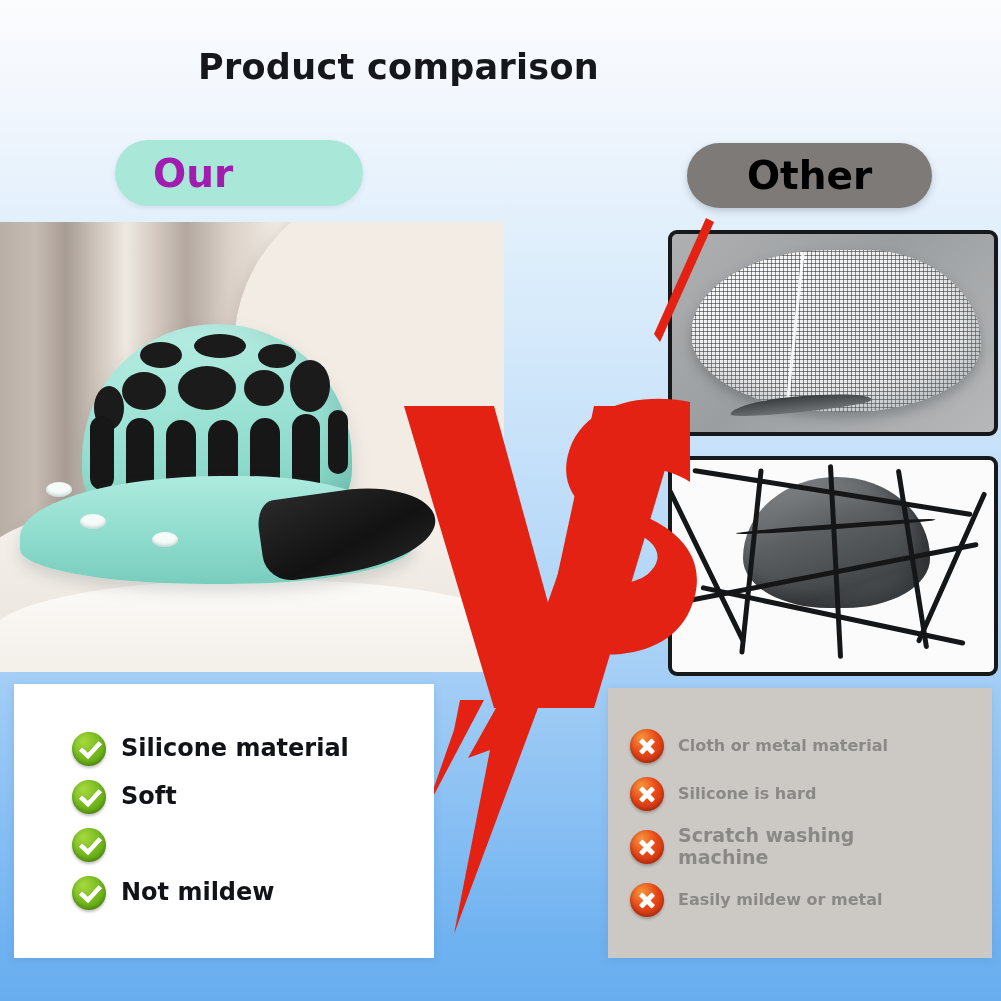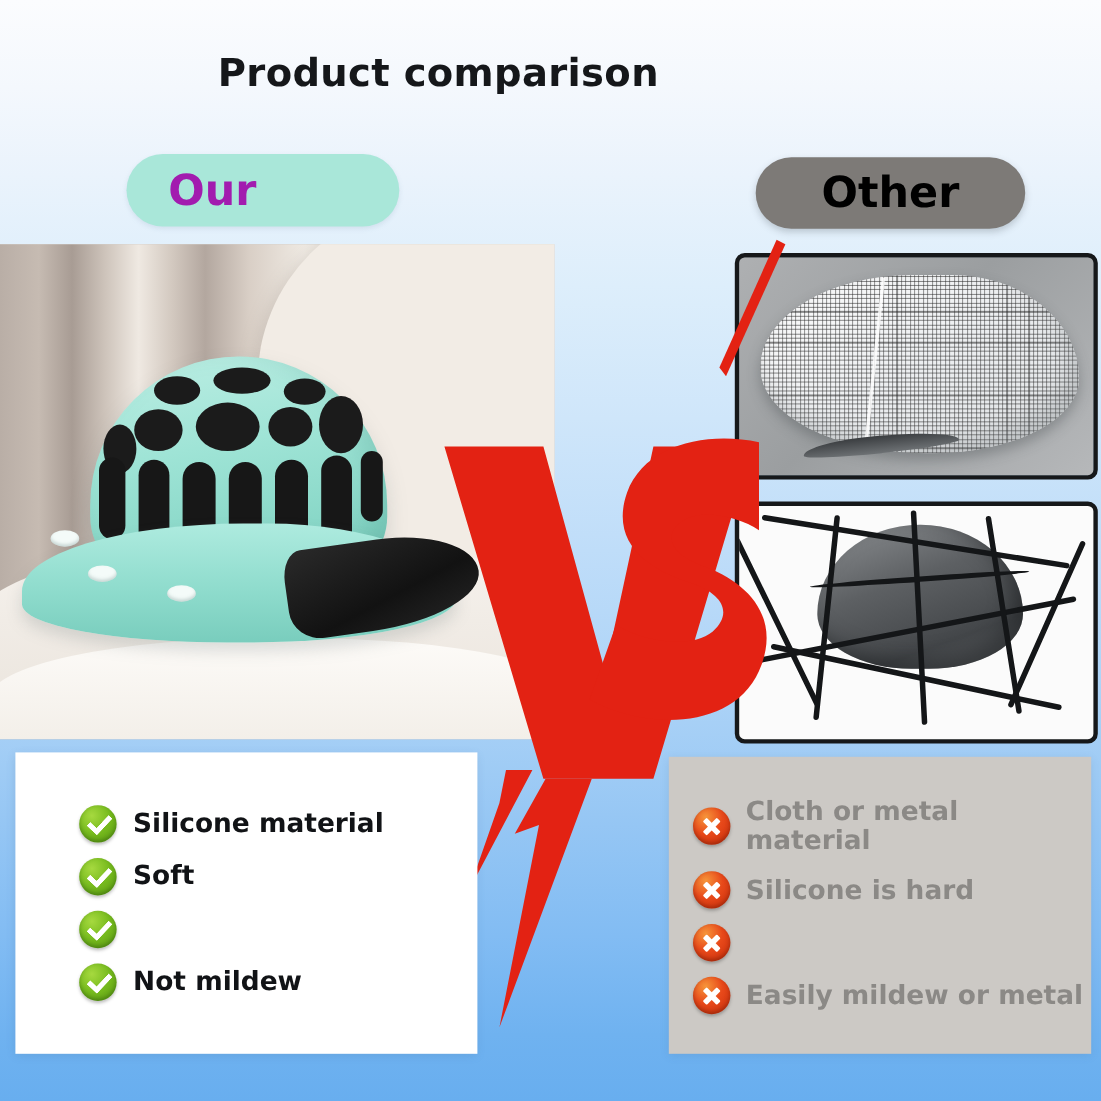--- a/index.html
+++ b/index.html
@@ -128,21 +128,21 @@
     box-shadow:inset 0 -2px 4px rgba(110,25,5,.5), 0 2px 3px rgba(0,0,0,.25);}
   .ico-x::before,.ico-x::after{content:"";position:absolute;left:8px;top:15px;width:18px;height:5px;
     background:#fff;border-radius:1px;}
   .ico-x::before{transform:rotate(45deg);}
   .ico-x::after{transform:rotate(-45deg);}
 
   .ftext{font-family:"DejaVu Sans","Liberation Sans",sans-serif;
     font-weight:bold;line-height:1.14;}
   .panel-left .ftext{color:#111316;font-size:24px;}
   .panel-left .ftext.sm{font-size:21px;}
-  .panel-right .ftext{color:#8b8986;font-size:24px;}
+  .panel-right .ftext{color:#8b8986;font-size:16px;}
   .panel-right .ftext.sm{font-size:19px;}
 </style>
 </head>
 <body>
 
 <div id="stage">
 
   <div class="title">Product comparison</div>
 
   <div class="pill pill-our">
@@ -259,20 +259,24 @@
         <span class="ftext">Cloth or metal material</span>
       </div>
 
       <div class="frow">
         <span class="ico ico-x"></span>
         <span class="ftext">Silicone is hard</span>
       </div>
 
       <div class="frow">
         <span class="ico ico-x"></span>
+        <span class="ftext sm">
+          <span>Scratch washing</span><br>
+          <span>machine</span>
+        </span>
       </div>
 
       <div class="frow">
         <span class="ico ico-x"></span>
         <span class="ftext">Easily mildew or metal</span>
       </div>
 
     </div>
   </div>
 

